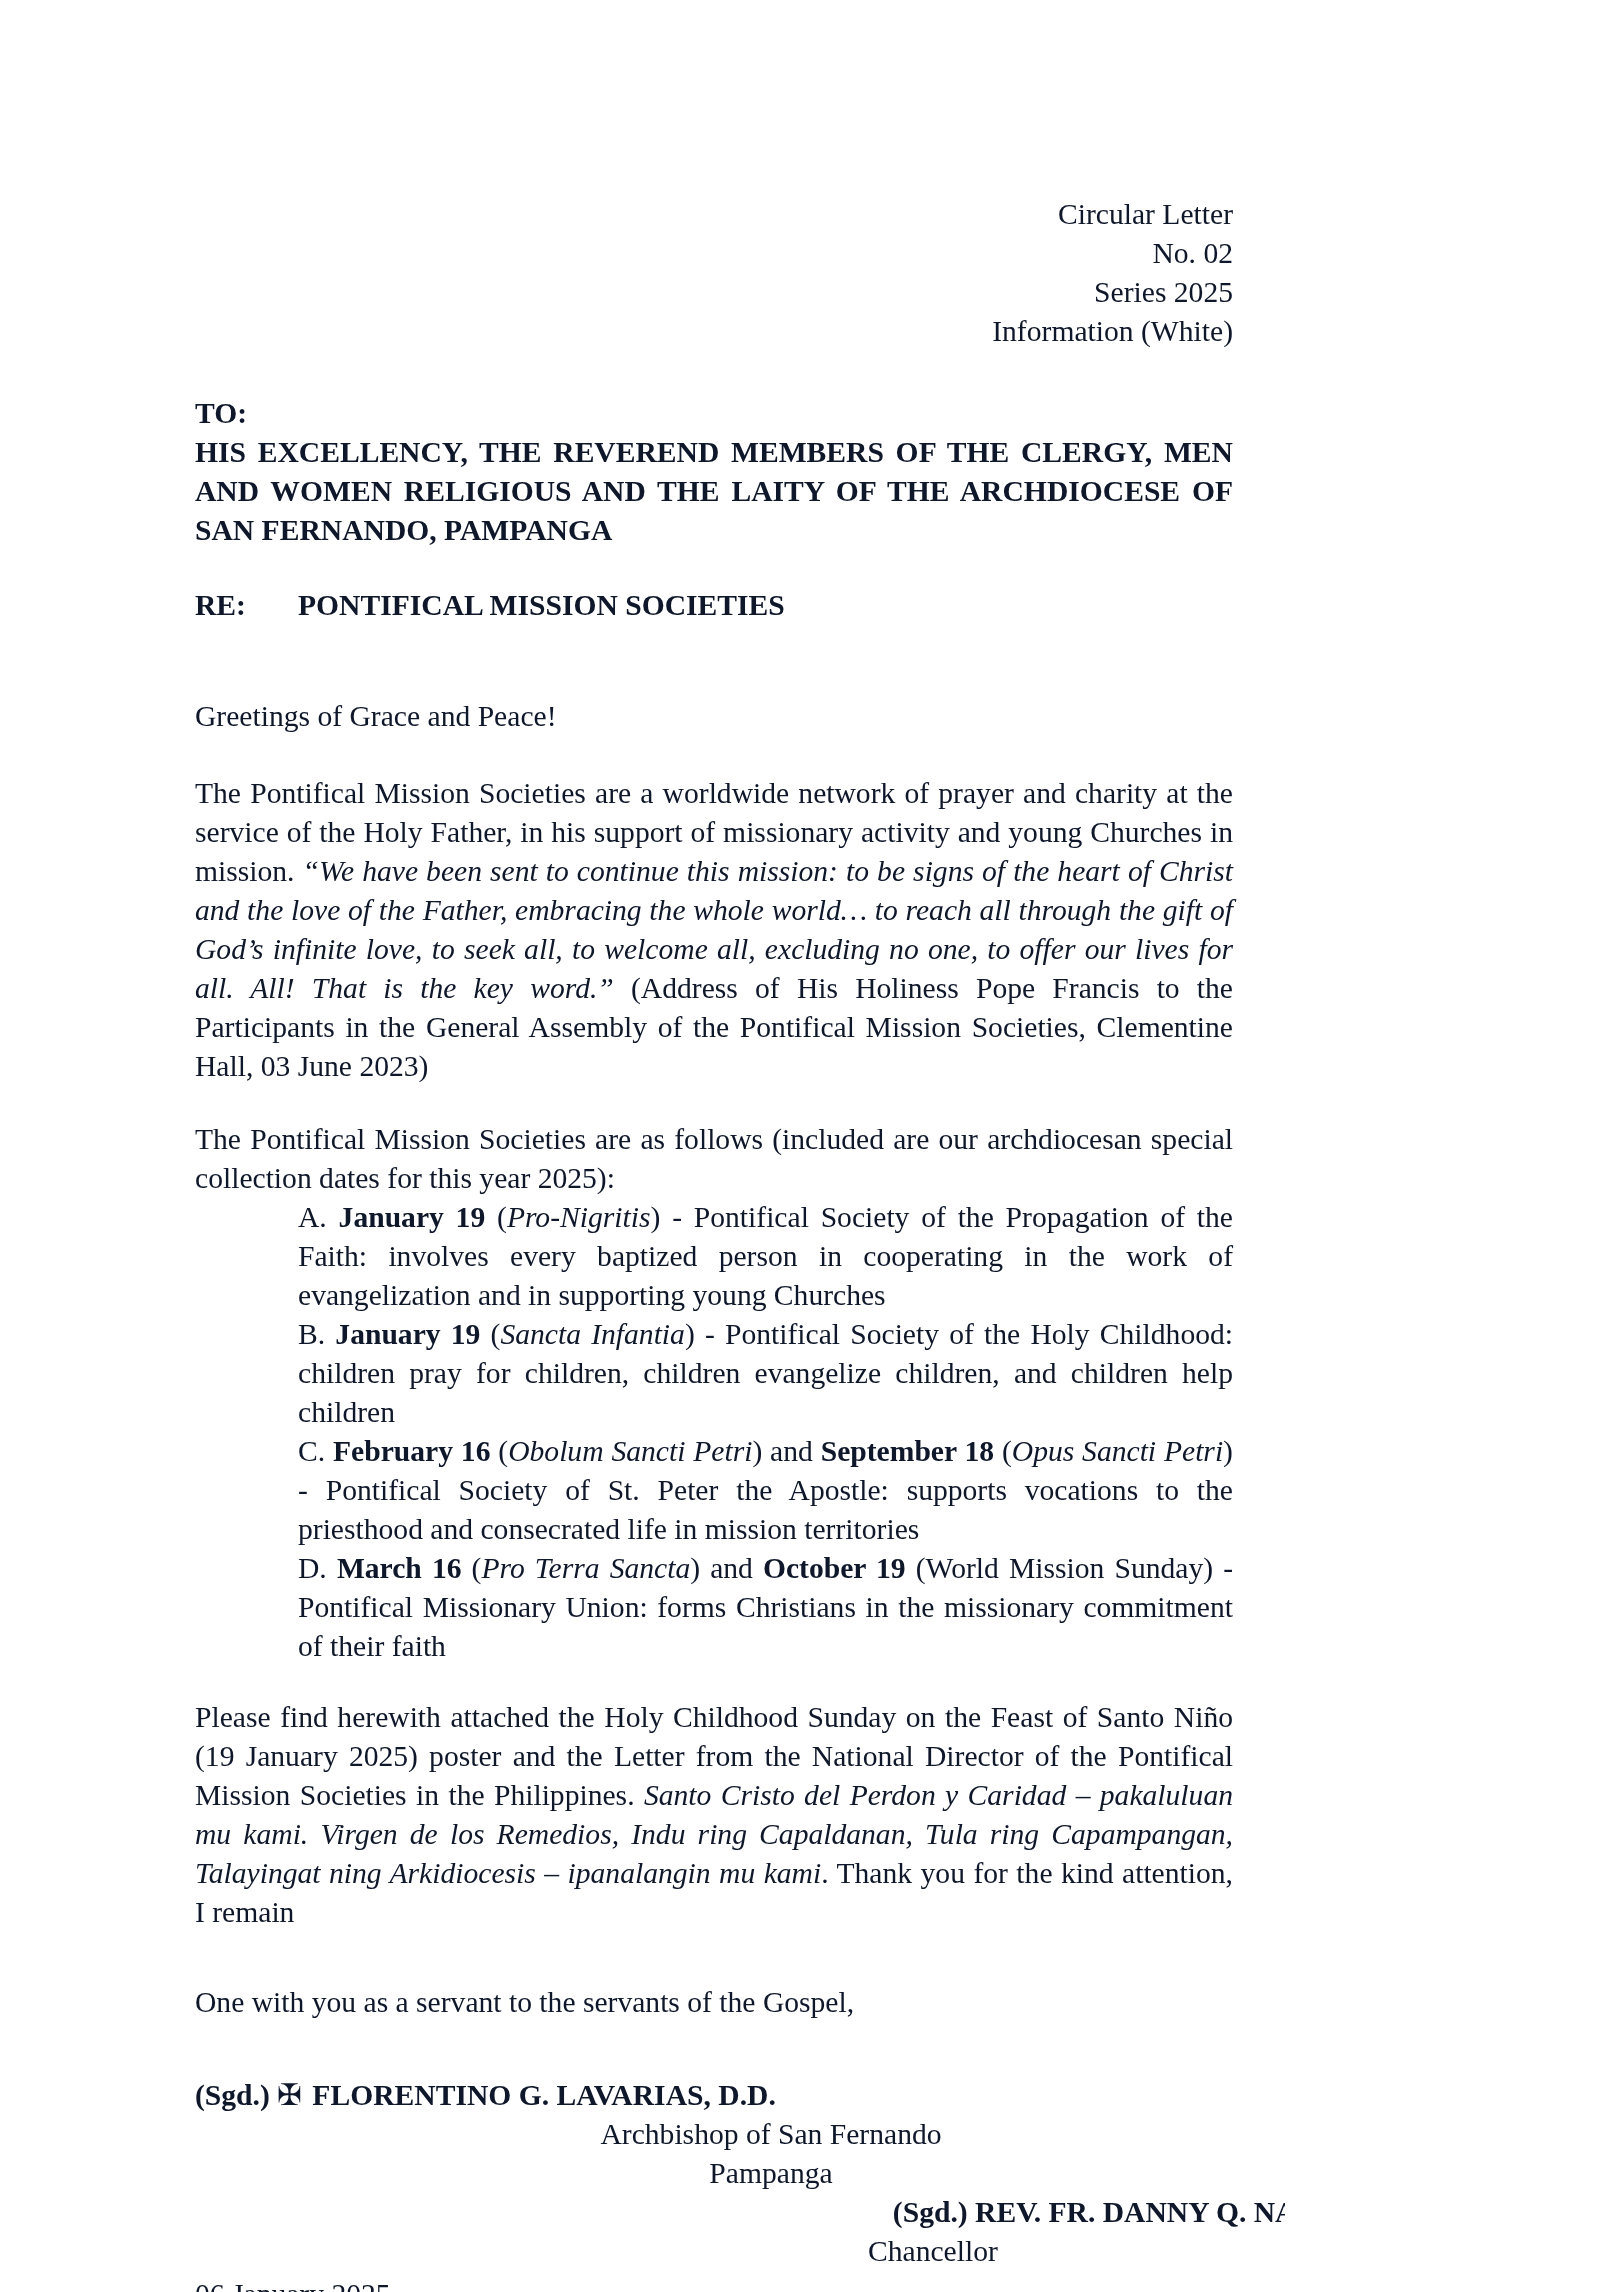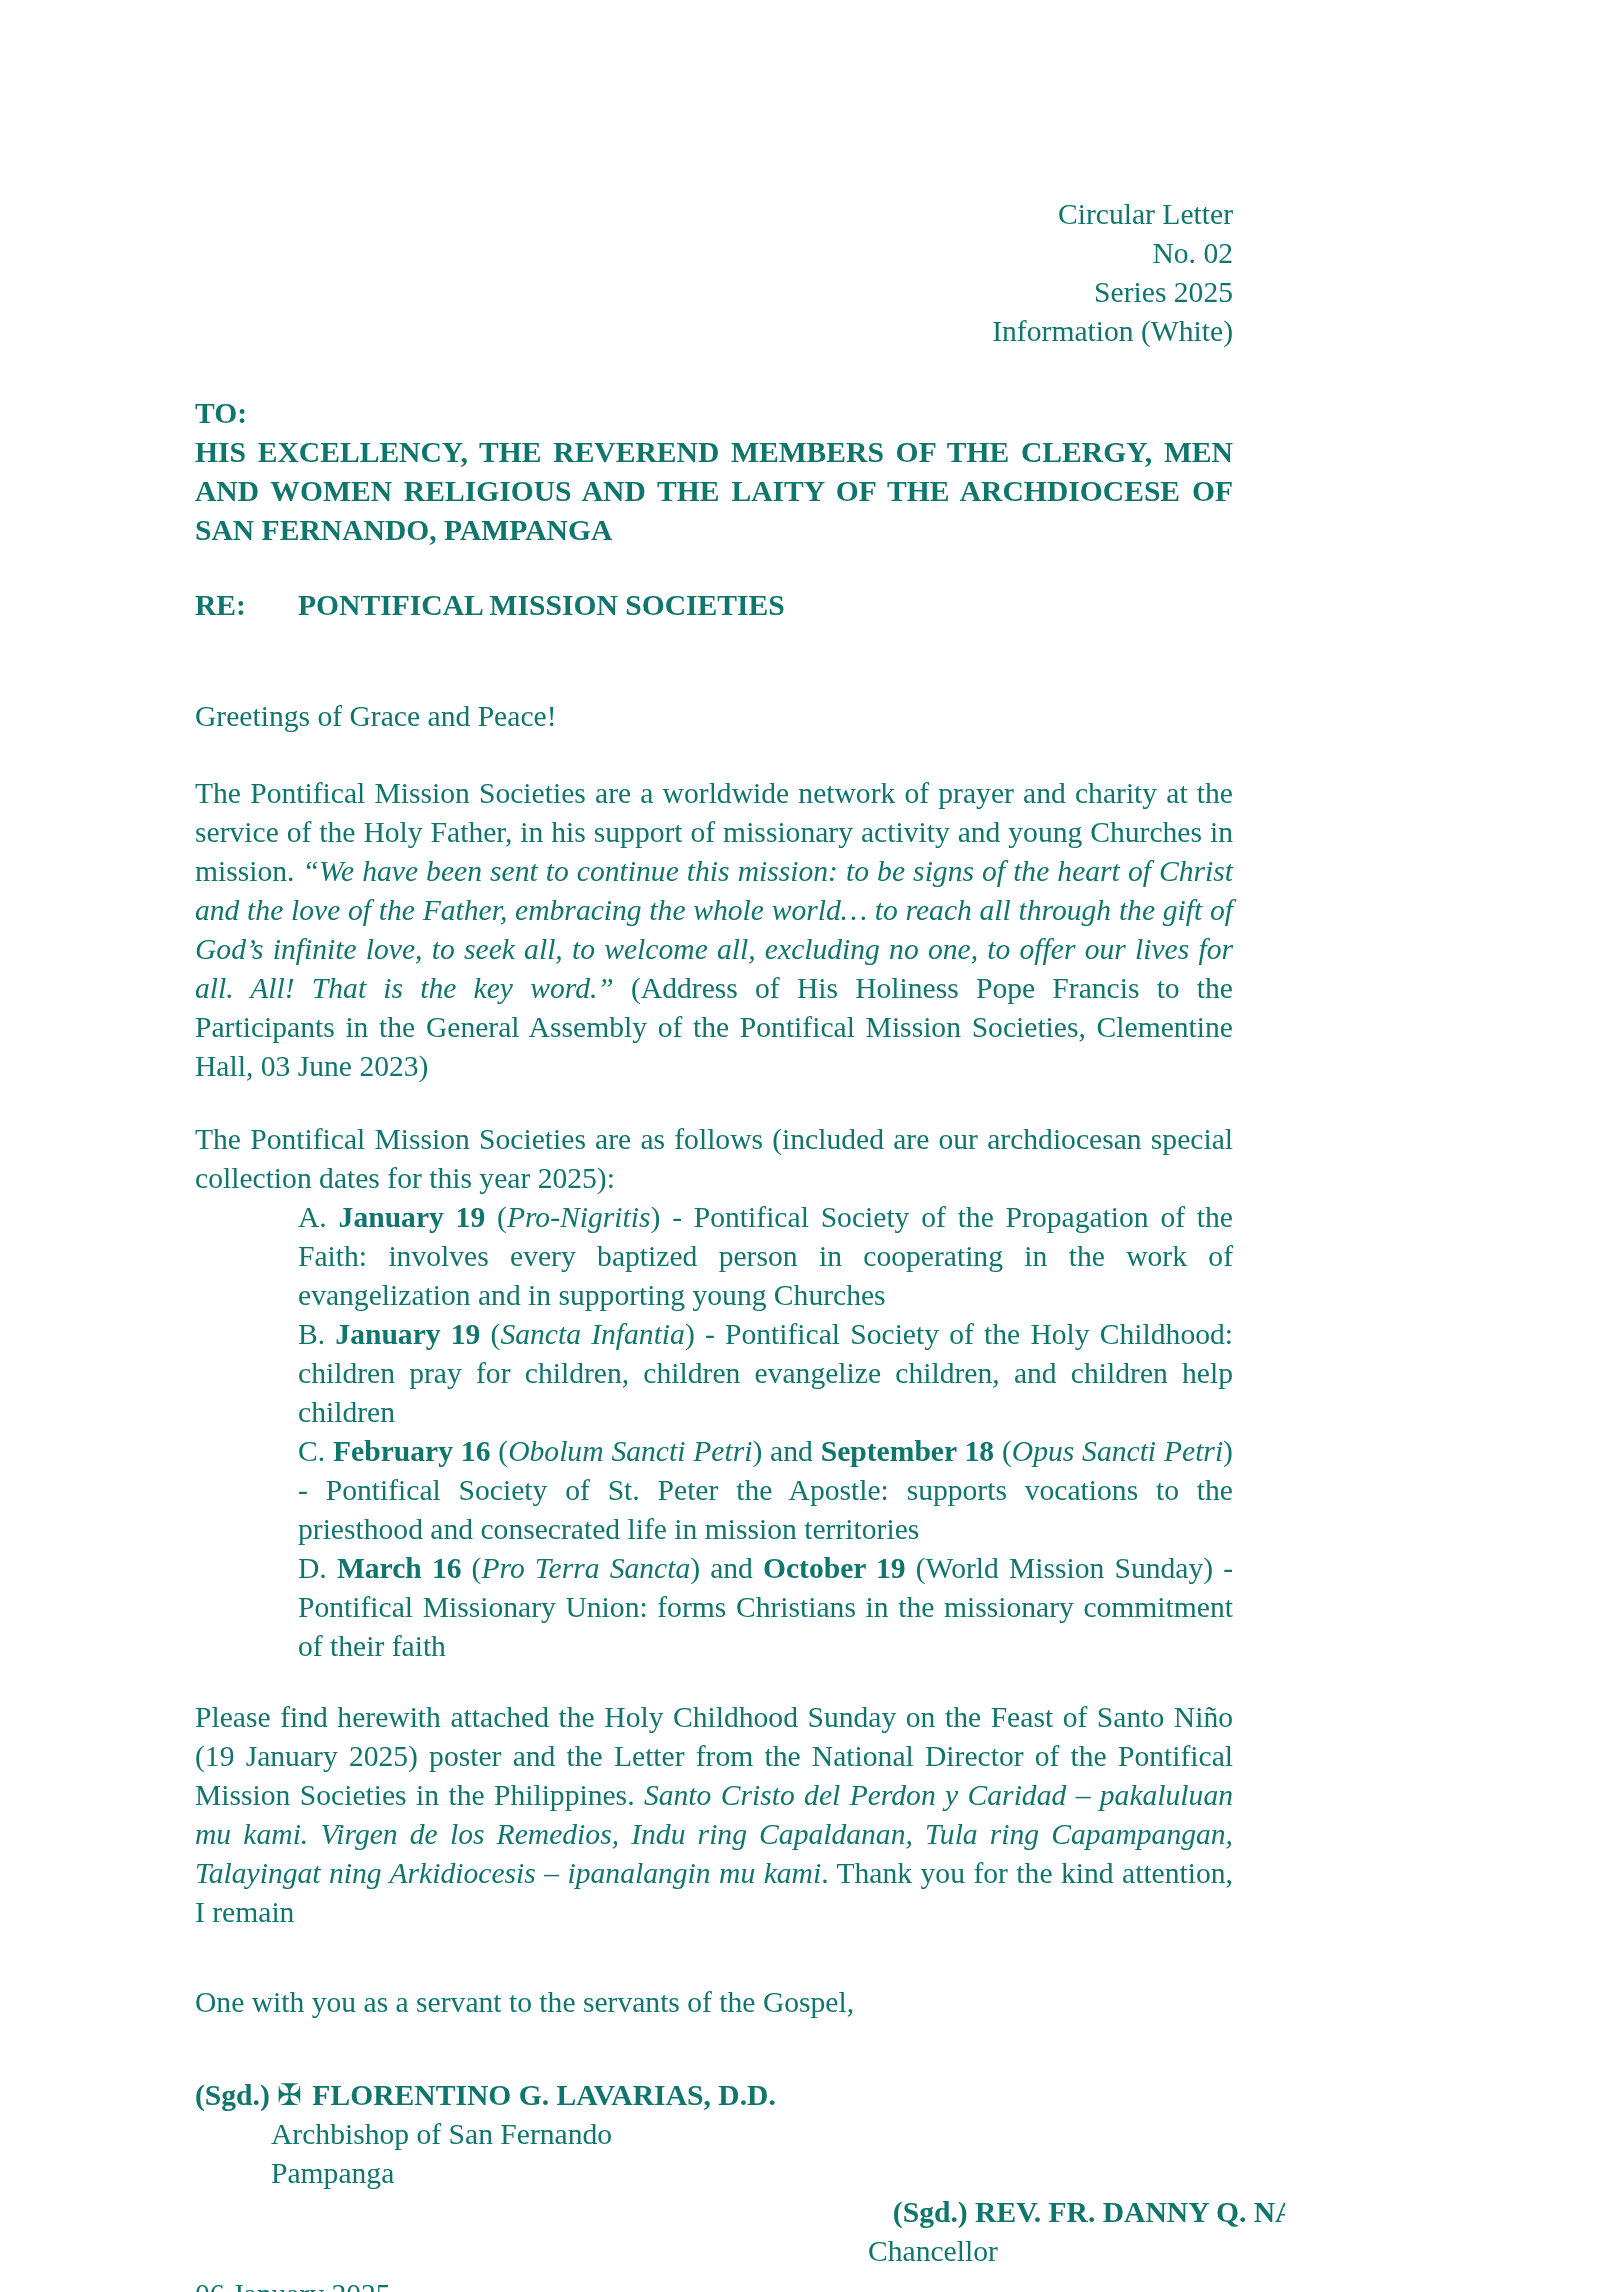--- a/index.html
+++ b/index.html
@@ -5,21 +5,21 @@
   html, body {
     margin: 0;
     padding: 0;
     background: #ffffff;
   }
   .page {
     position: relative;
     width: 1285px;
     height: 2293px;
     background: #ffffff;
-    color: #0f766e;
+    color: #0f172a;
     font-family: "Liberation Serif", serif;
     font-size: 29.6px;
     line-height: 39px;
     box-sizing: border-box;
     padding: 195px 52px 0 195px;
     overflow: hidden;
   }
   .header {
     text-align: right;
   }
@@ -44,21 +44,21 @@
     margin-top: 38px;
   }
   .par-followup { margin-top: 34px; }
   .list-item {
     margin-left: 103px;
     text-align: justify;
   }
   .par-attachment { margin-top: 32px; }
   .closing { margin-top: 51px; }
   .sig1 { margin-top: 54px; }
-  .sig1-role { margin-left: 76px; }
+  .sig1-role { margin-left: 114px; text-align: center; }
   .run-b { font-weight: bold; }
   .run-i { font-style: italic; }
   .cross { font-family: "DejaVu Sans", sans-serif; font-weight: bold; }
   .sig2 {
     margin-left: 673px;
     width: 524px;
   }
   .sig2-name { font-weight: bold; text-align: center; }
   .sig2-role { text-align: left; }
   .date-line { margin-top: 4px; }

